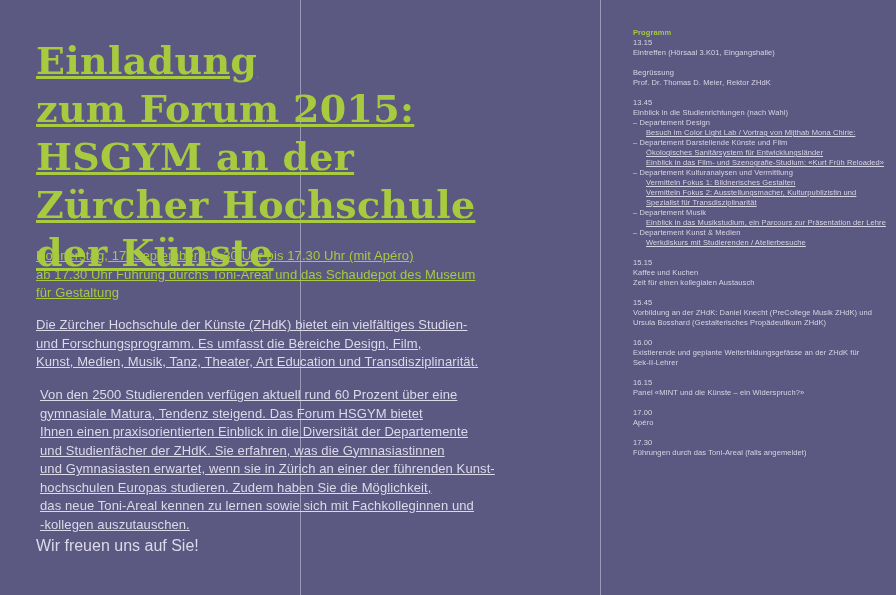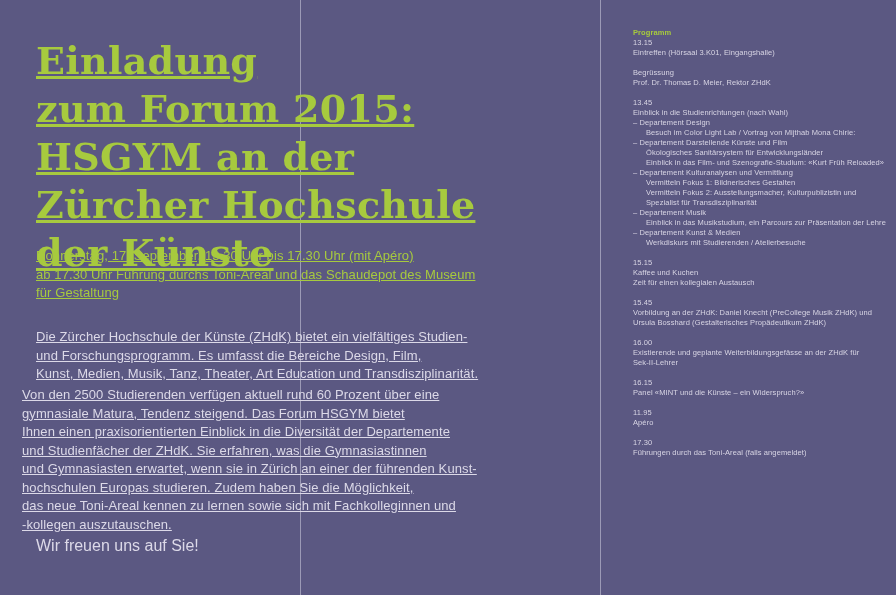--- a/index.html
+++ b/index.html
@@ -34,22 +34,22 @@
   }
   .date-block {
     position: absolute;
     left: 36px;
     top: 247px;
     font-size: 13px;
     line-height: 18.5px;
     color: #a7ca3e;
     letter-spacing: 0.1px;
   }
-  .para-1 { position: absolute; left: 36px; top: 316px; margin-top: 12px; }
-  .para-2 { position: absolute; left: 22px; top: 386px; }
+  .para-1 { position: absolute; left: 36px; top: 316px; }
+  .para-2 { position: absolute; left: 40px; top: 386px; }
   .body-text {
     font-size: 13px;
     line-height: 18.5px;
     color: #dcd9e8;
     letter-spacing: 0.1px;
   }
   .closing {
     position: absolute;
     left: 36px;
     top: 537px;
@@ -70,21 +70,21 @@
   }
   .prog-heading {
     color: #a7ca3e;
     font-weight: 700;
     line-height: 10px;
   }
   .entry { margin-bottom: 10px; }
   .entry:last-child { margin-bottom: 10px; }
   .p-line { white-space: nowrap; }
   .p-line.hang { padding-left: 13px; text-indent: -13px; }
-  .p-line.indent { padding-left: 13px; }
+  .p-line.indent { padding-left: 13px; text-decoration: underline; }
   .tline { white-space: nowrap; text-decoration: underline; }
 </style>
 </head>
 <body>
 
 <div class="page">
   <div class="fold fold-left"></div>
   <div class="fold fold-right"></div>
 
   <h1 class="title-block">
@@ -161,21 +161,21 @@
         <div class="entry">
           <div class="p-line">16.00</div>
           <div class="p-line">Existierende und geplante Weiterbildungsgefässe an der ZHdK für</div>
           <div class="p-line">Sek-II-Lehrer</div>
         </div>
         <div class="entry">
           <div class="p-line">16.15</div>
           <div class="p-line">Panel «MINT und die Künste – ein Widerspruch?»</div>
         </div>
         <div class="entry">
-          <div class="p-line">11.95</div>
+          <div class="p-line">17.00</div>
           <div class="p-line">Apéro</div>
         </div>
         <div class="entry">
           <div class="p-line">17.30</div>
           <div class="p-line">Führungen durch das Toni-Areal (falls angemeldet)</div>
         </div>
       </div>
   </div>
 </div>
 

